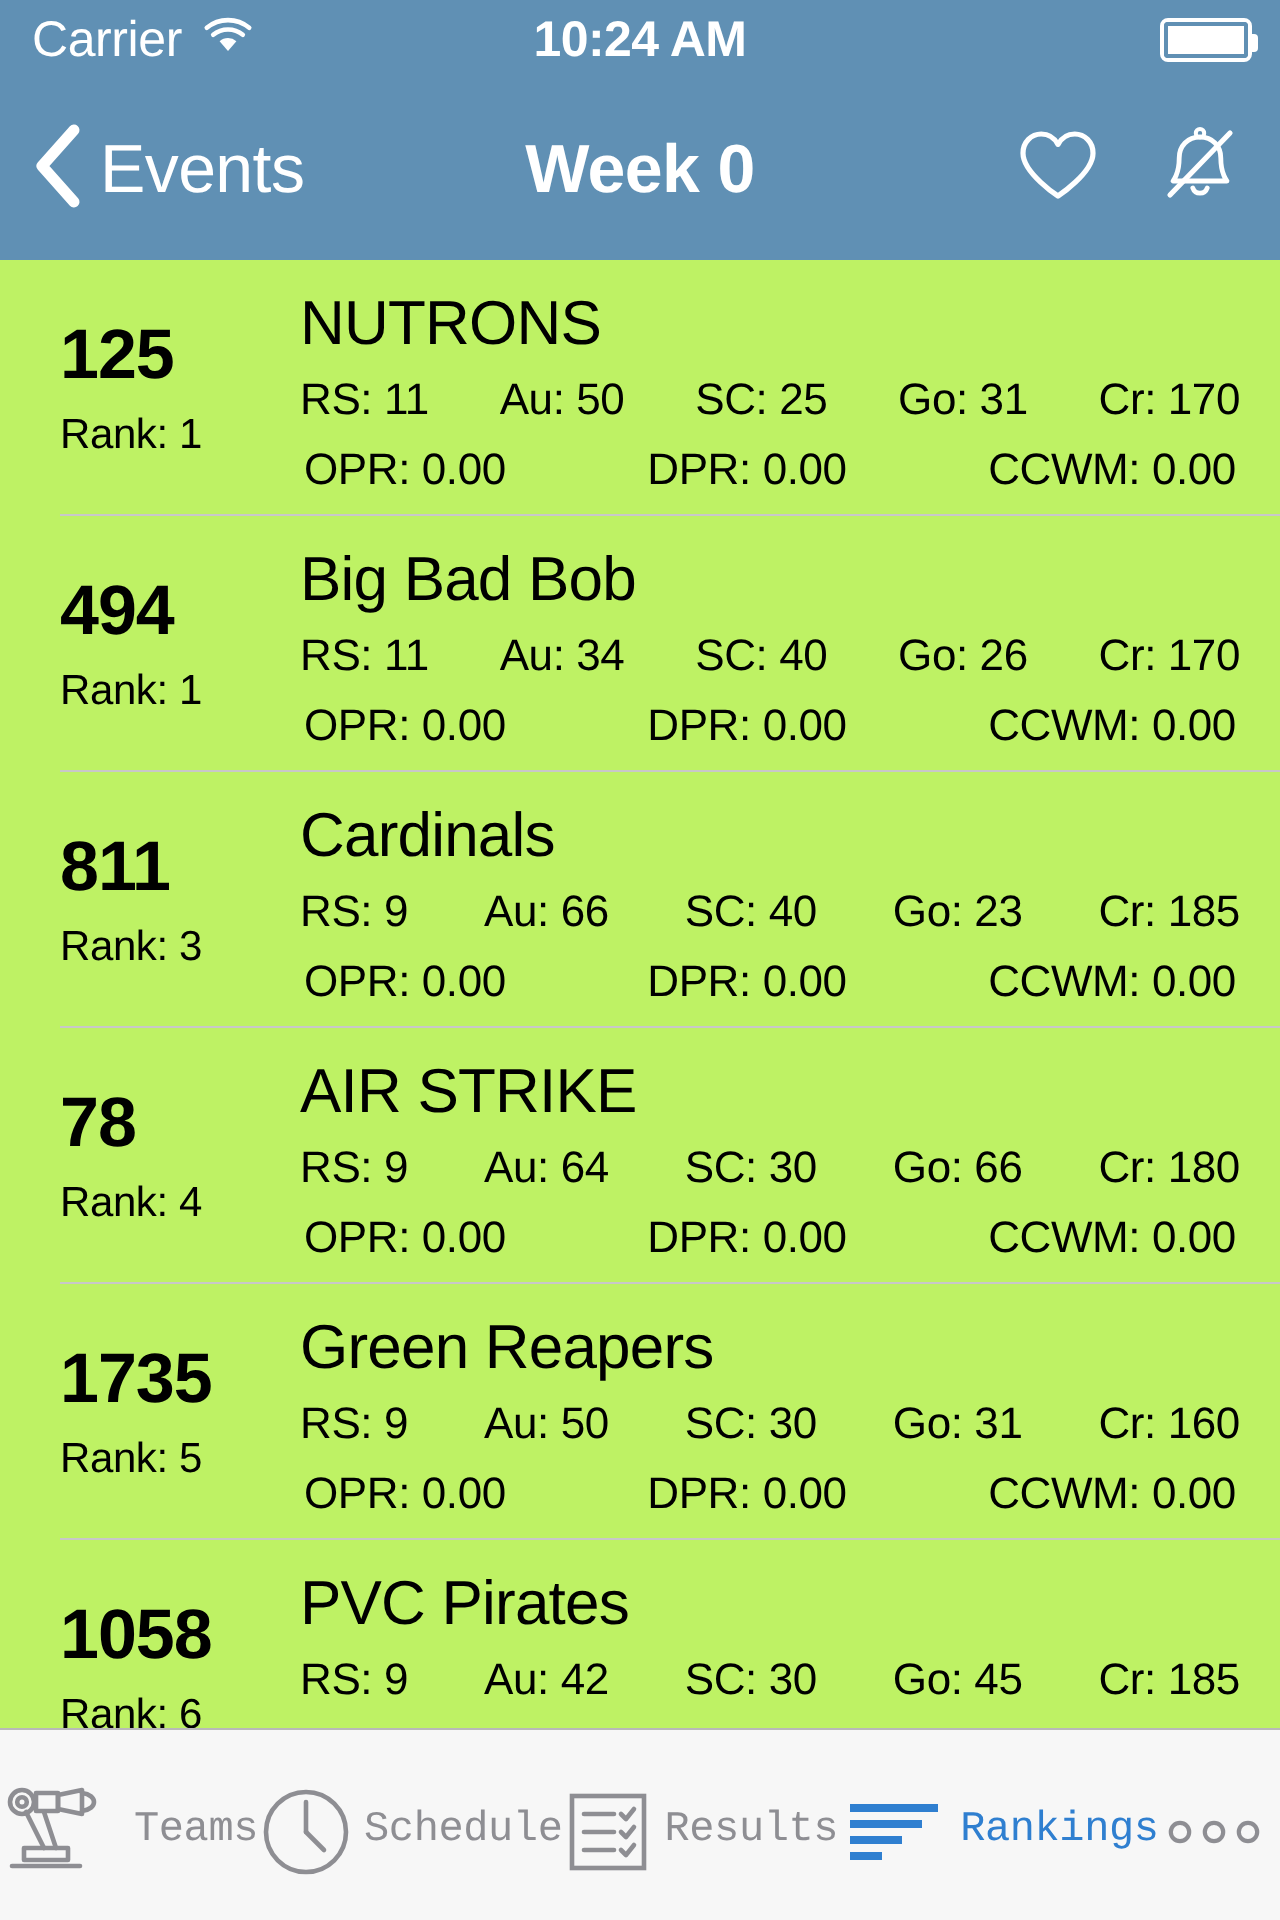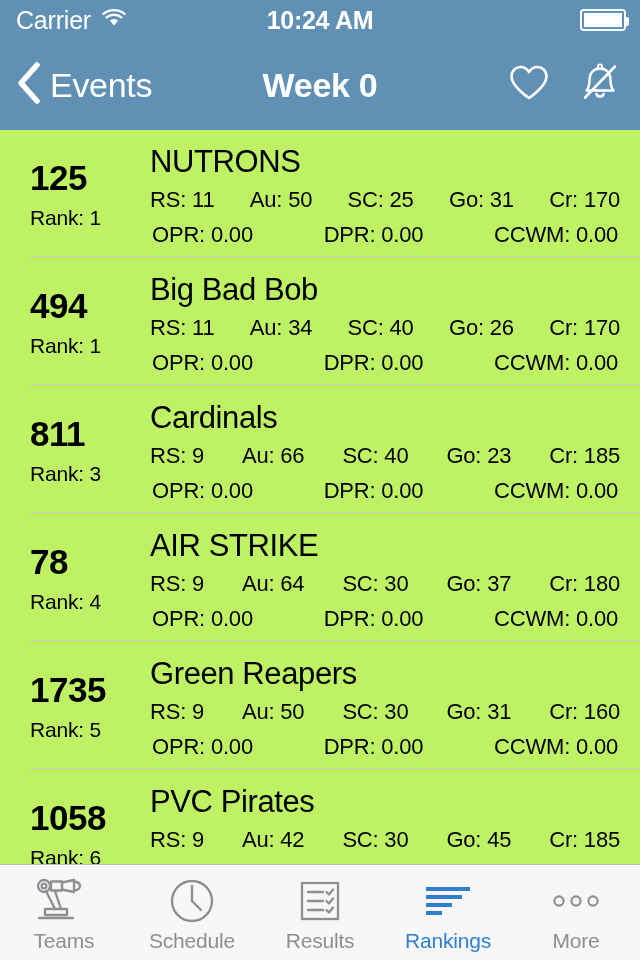--- a/index.html
+++ b/index.html
@@ -88,23 +88,23 @@
   }
   .stats-adv > span { white-space:nowrap; }
 
   
   .tabbar {
     flex:0 0 96px; height:96px; background:#f7f7f7;
     border-top:1px solid #b9b9b9;
     display:flex; align-items:stretch;
   }
   .tab {
-    flex:1 1 0; display:flex; flex-direction:column;
+    flex:1 1 0; display:flex; flex-direction:row;
     align-items:center; justify-content:center; gap:5px;
-    cursor:pointer; padding-top:6px;
+    cursor:pointer; padding-top:6px;font-family:Liberation Mono, monospace;
   }
   .tab .tab-icon { height:46px; display:flex; align-items:center; justify-content:center; }
   .tab .tab-label {
     font-size:21px; color:#8e8e93; letter-spacing:-0.2px;
   }
   .tab.active .tab-label { color:#2f7fd0; }
 </style>
 </head>
 <body>
 
@@ -234,21 +234,21 @@
       <div class="left-col">
         <div class="team-number">78</div>
         <div class="rank-label">Rank: 4</div>
       </div>
       <div class="right-col">
         <div class="team-name">AIR STRIKE</div>
         <div class="stats-main">
           <span>RS: 9</span>
           <span>Au: 64</span>
           <span>SC: 30</span>
-          <span>Go: 37</span>
+          <span>Go: 66</span>
           <span>Cr: 180</span>
         </div>
         <div class="stats-adv">
           <span>OPR: 0.00</span>
           <span>DPR: 0.00</span>
           <span>CCWM: 0.00</span>
         </div>
       </div>
     </div>
 

